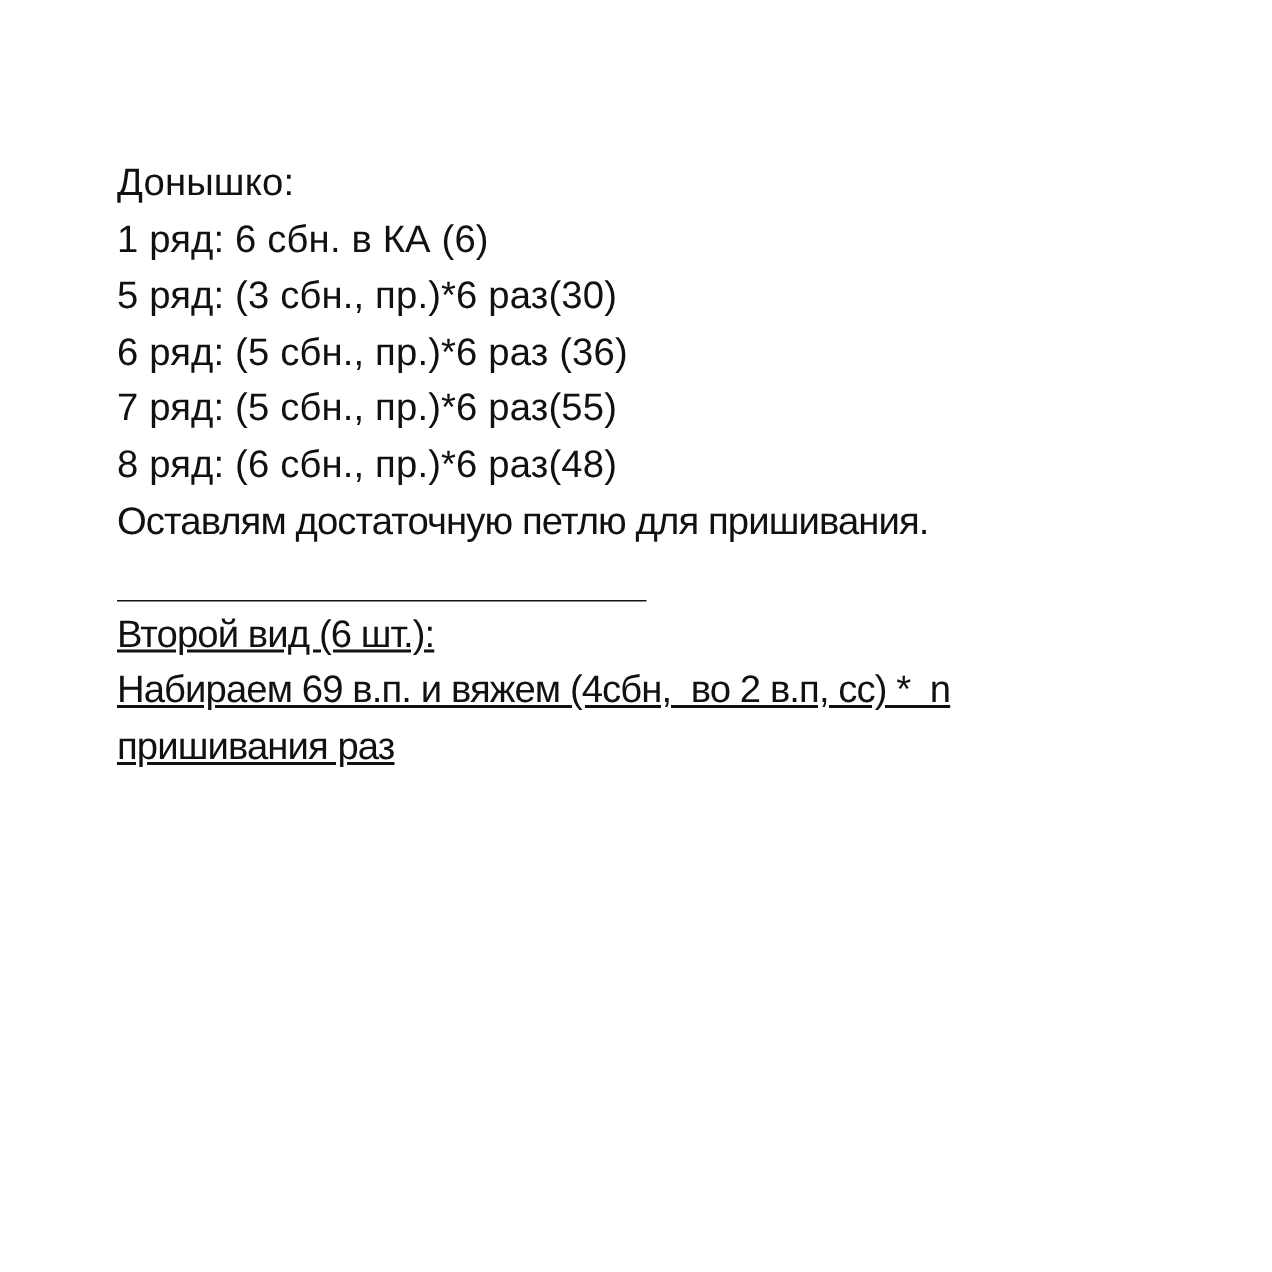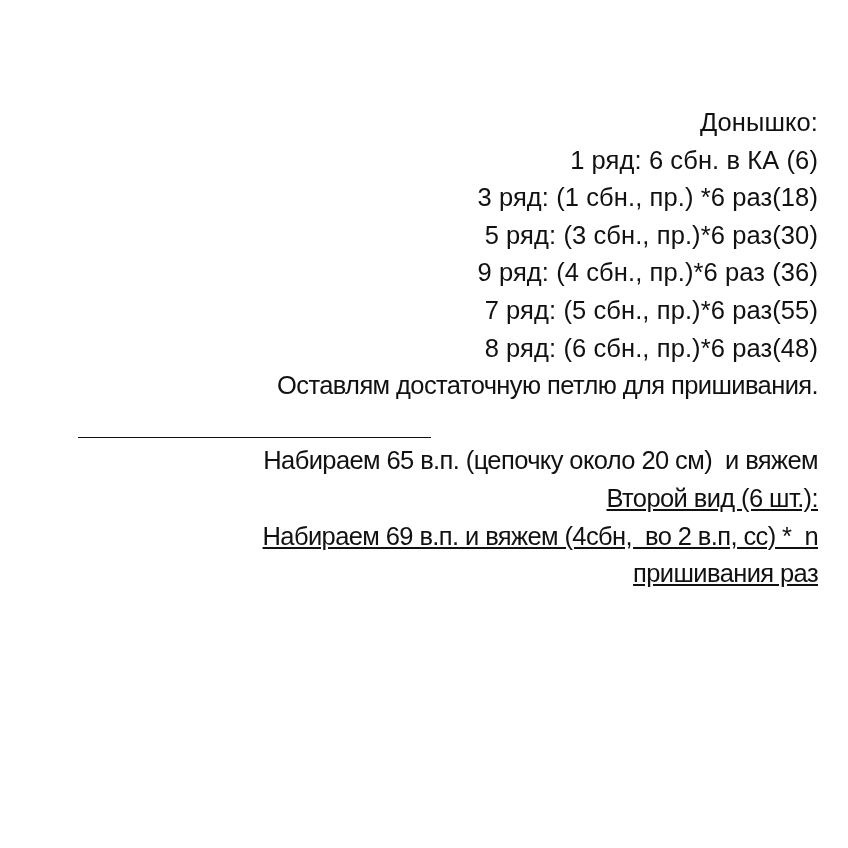--- a/index.html
+++ b/index.html
@@ -13,21 +13,20 @@
       position: relative;
       overflow: hidden;
       font-family: "Liberation Sans", "DejaVu Sans", sans-serif;
       color: #111111;
     }
     .doc {
       position: absolute;
       left: 78px;
       top: 104px;
       width: 740px;
-      text-align: right;
     }
     .line {
       font-size: 25.5px;
       line-height: 37.6px;
       white-space: pre;
       letter-spacing: 0.1px;
     }
     .line.cond {
       letter-spacing: -0.6px;
       transform-origin: left center;
@@ -48,35 +47,33 @@
     .second-block { margin-top: 0; text-decoration: underline; }
   </style>
 </head>
 <body>
 
 <div class="doc">
   <div class="line">Донышко:</div>
 
   <div>
     <div class="line">1 ряд: 6 сбн. в КА (6)</div>
-    <div class="line">3 ряд: (1 сбн., пр.) *6 раз(18)</div>
     <div class="line">5 ряд: (3 сбн., пр.)*6 раз(30)</div>
-    <div class="line">9 ряд: (4 сбн., пр.)*6 раз (36)</div>
+    <div class="line">6 ряд: (5 сбн., пр.)*6 раз (36)</div>
     <div class="line">7 ряд: (5 сбн., пр.)*6 раз(55)</div>
     <div class="line">8 ряд: (6 сбн., пр.)*6 раз(48)</div>
   </div>
 
   <div class="line cond">Оставлям достаточную петлю для пришивания.</div>
 
   <div class="divider">
     <div class="rule"></div>
   </div>
 
   <div class="first-block">
-    <div class="line cond">Набираем 65 в.п. (цепочку около 20 см)  и вяжем</div>
   </div>
 
   <div class="second-block">
     <div class="line cond">Второй вид (6 шт.):</div>
     <div class="line cond">Набираем 69 в.п. и вяжем (4сбн,  во 2 в.п, сс) *  n</div>
     <div class="line cond">пришивания раз</div>
   </div>
 </div>
 
 </body></html>

